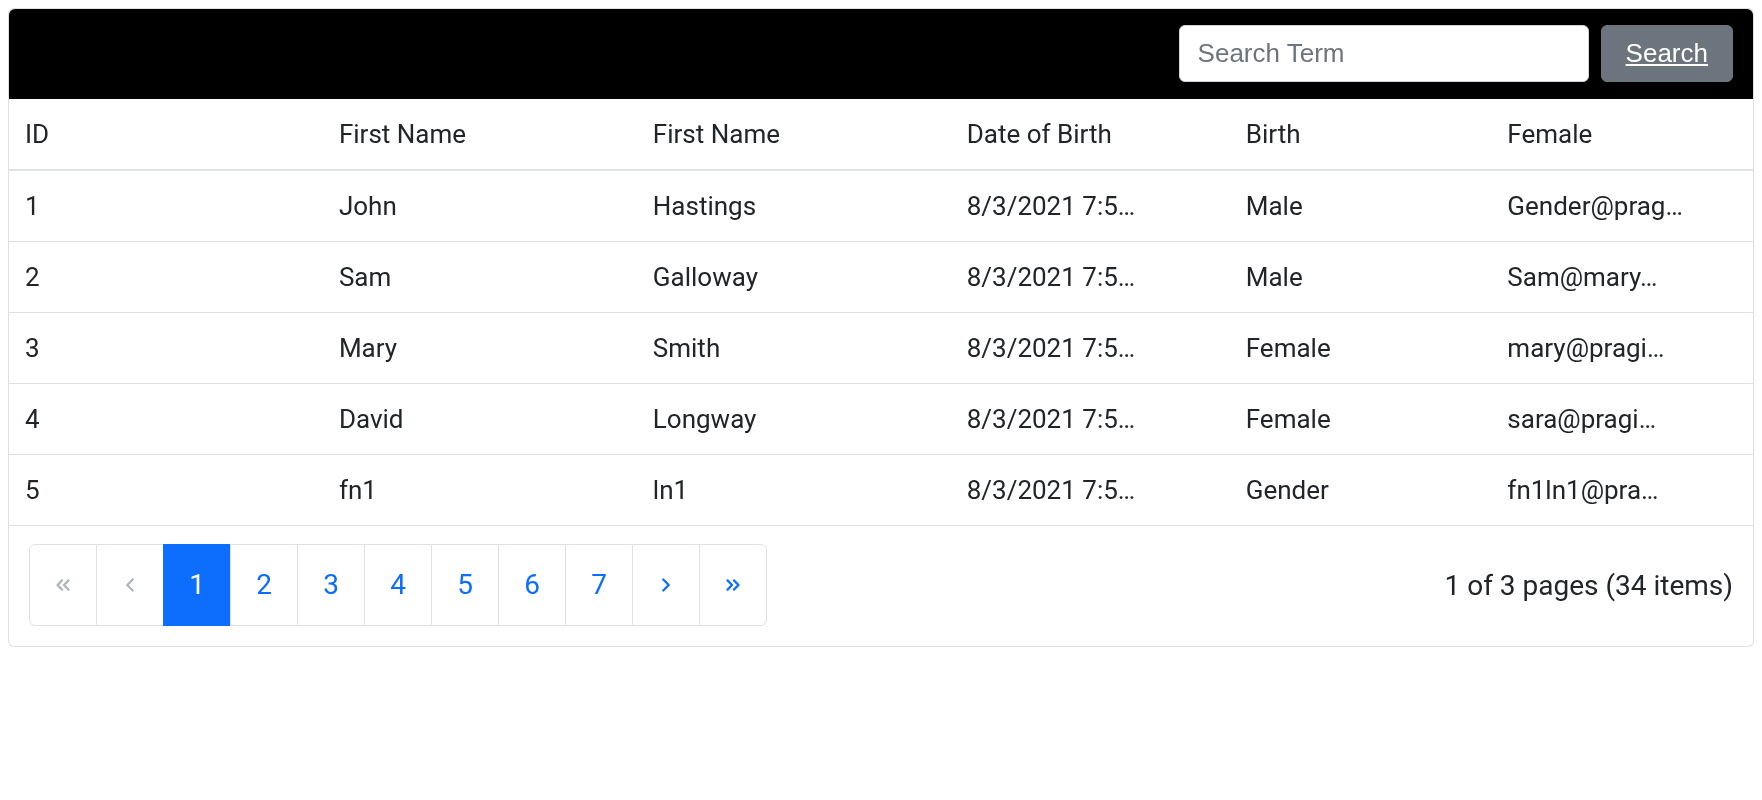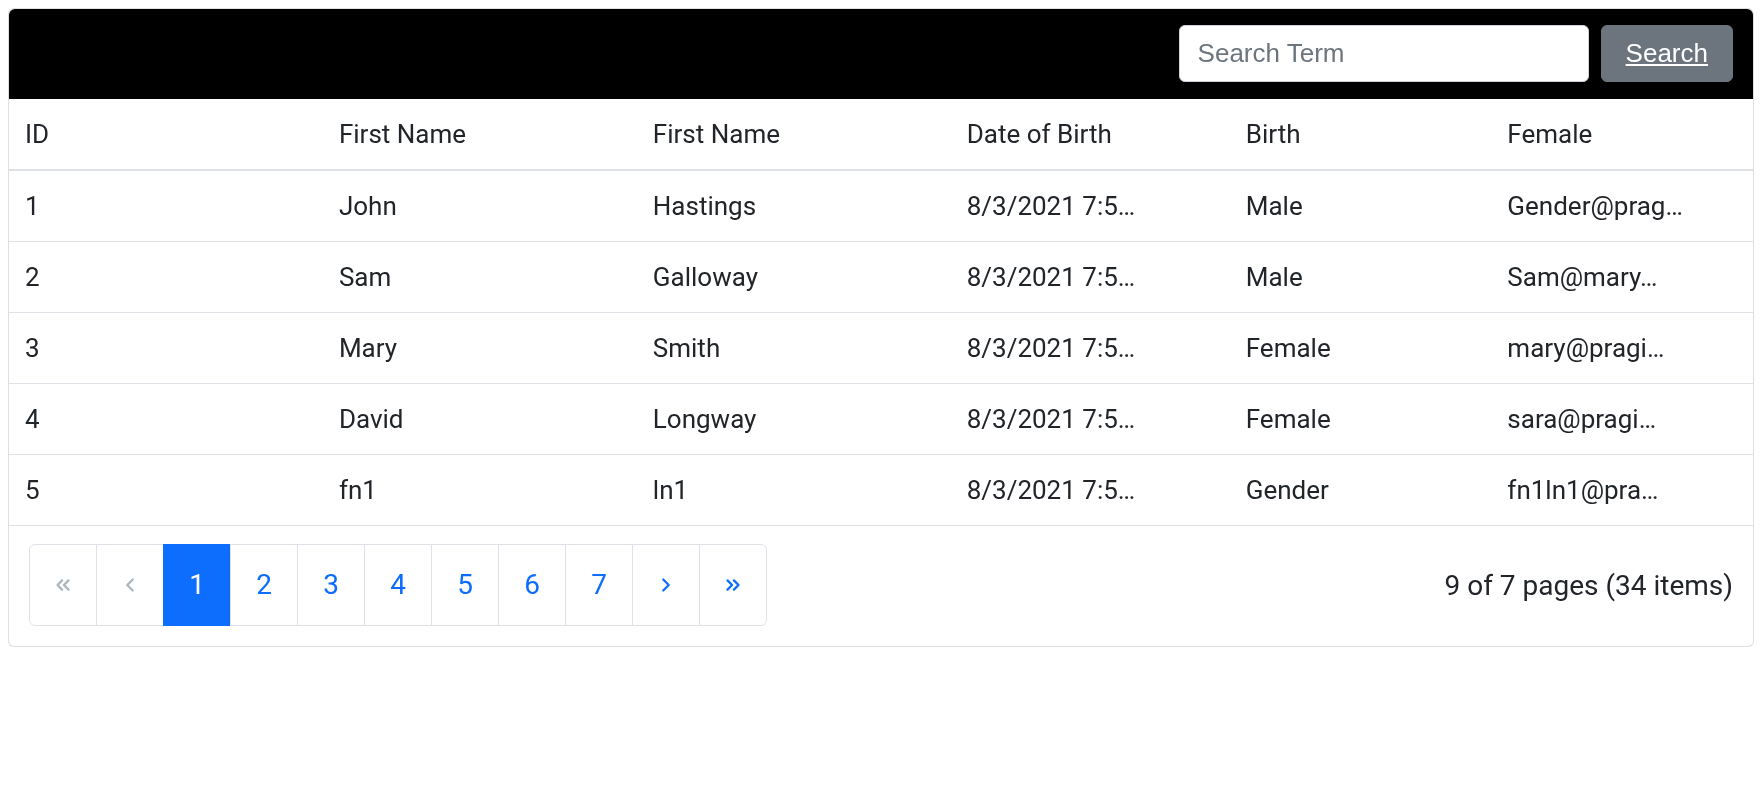--- a/index.html
+++ b/index.html
@@ -268,16 +268,16 @@
         <a class="page-link">
           <span>
             <svg class="icon-svg" viewBox="0 0 24 24" fill="none" stroke="currentColor" stroke-width="2.5" stroke-linecap="round" stroke-linejoin="round">
                 <polyline points="13 17 18 12 13 7"></polyline>
                 <polyline points="6 17 11 12 6 7"></polyline>
               </svg>
           </span>
         </a>
       </li>
     </ul>
-    <div class="page-info">9 of 7 pages (34 items)</div>
+    <div class="page-info">1 of 3 pages (34 items)</div>
   </div>
 
 </div>
 
 </body></html>

